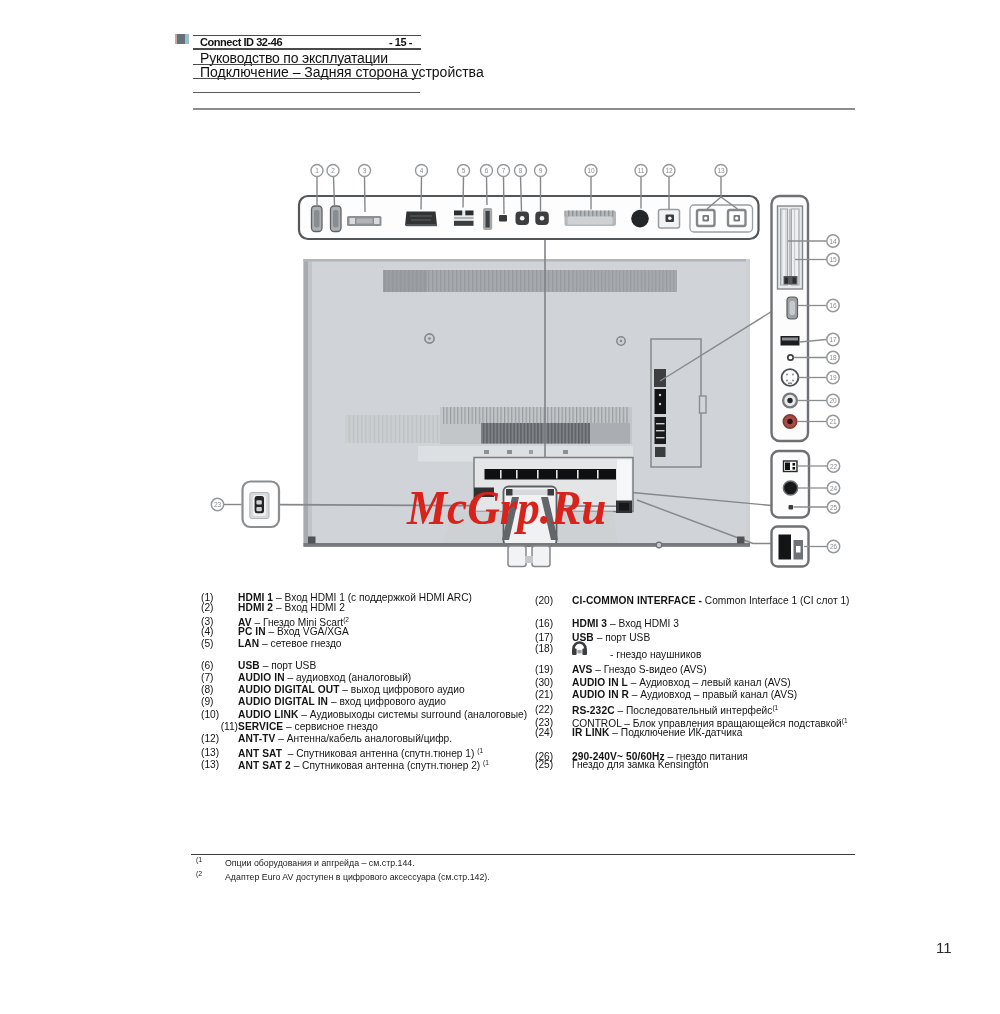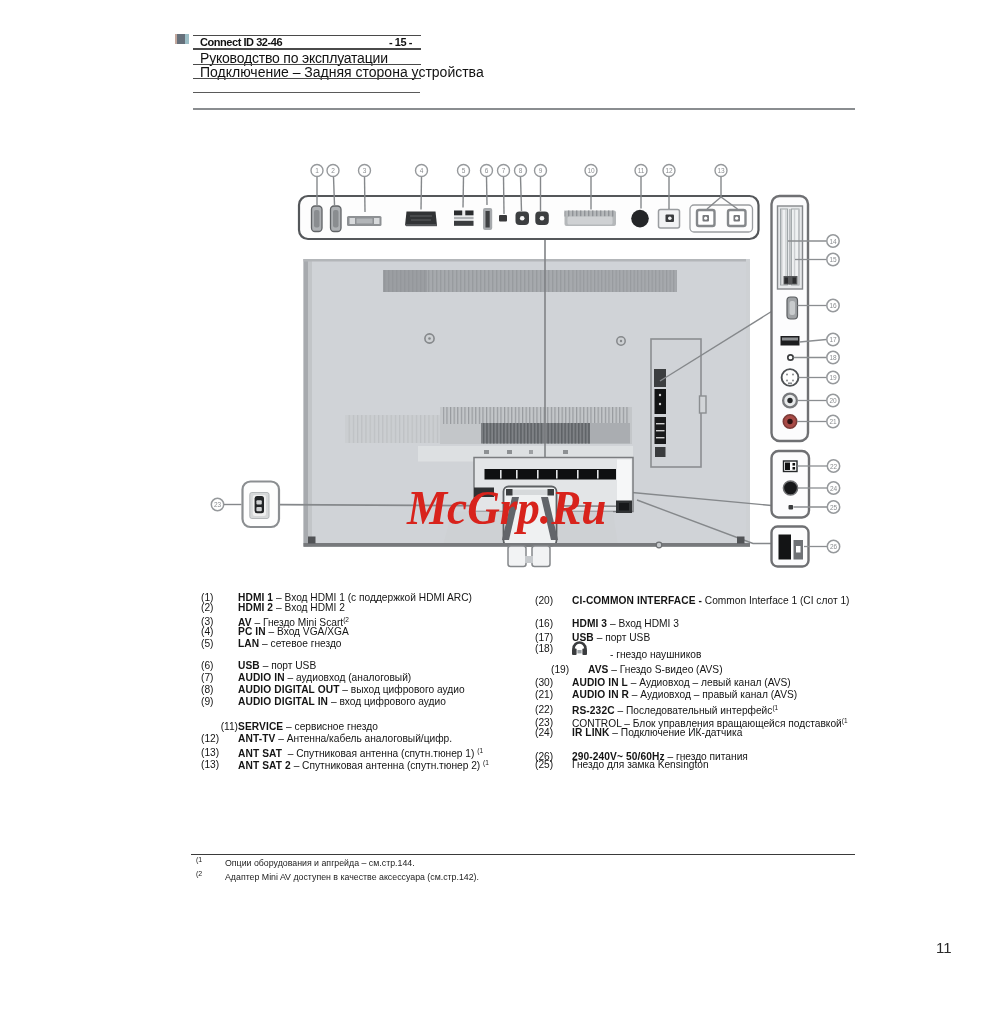--- a/index.html
+++ b/index.html
@@ -412,20 +412,21 @@
 <div class="leg" style="left:201px;top:636.5px;"><span class="num" style="width:37px;">(5)</span><b>LAN</b> – сетевое гнездо</div>
 
 <div class="leg" style="left:201px;top:658.5px;"><span class="num" style="width:37px;">(6)</span><b>USB</b> – порт USB</div>
 
 <div class="leg" style="left:201px;top:670.5px;"><span class="num" style="width:37px;">(7)</span><b>AUDIO IN</b> – аудиовход (аналоговый)</div>
 
 <div class="leg" style="left:201px;top:682.5px;"><span class="num" style="width:37px;">(8)</span><b>AUDIO DIGITAL OUT</b> – выход цифрового аудио</div>
 
 <div class="leg" style="left:201px;top:694.5px;"><span class="num" style="width:37px;">(9)</span><b>AUDIO DIGITAL IN</b> – вход цифрового аудио</div>
 
+<div class="leg" style="left:201px;top:707.5px;"><span class="num" style="width:37px;">(10)</span><b>AUDIO LINK</b> – Аудиовыходы системы surround (аналоговые)</div>
 
 <div class="leg" style="left:201px;top:719.5px;text-align:right;"><span class="num" style="width:37px;">(11)</span><b>SERVICE</b> – сервисное гнездо</div>
 
 <div class="leg" style="left:201px;top:731.5px;"><span class="num" style="width:37px;">(12)</span><b>ANT-TV</b> – Антенна/кабель аналоговый/цифр.</div>
 
 <div class="leg" style="left:201px;top:743.5px;"><span class="num" style="width:37px;">(13)</span><b>ANT SAT</b>&nbsp; – Спутниковая антенна (спутн.тюнер 1) <sup>(1</sup></div>
 
 <div class="leg" style="left:201px;top:755.5px;"><span class="num" style="width:37px;">(13)</span><b>ANT SAT 2</b> – Спутниковая антенна (спутн.тюнер 2) <sup>(1</sup></div>
 
 <div class="leg" style="left:535px;top:594px;"><span class="num" style="width:37px;">(20)</span><b>CI-COMMON INTERFACE -</b> Common Interface 1 (CI слот 1)</div>
@@ -439,21 +440,21 @@
 
 <svg class="abs" style="left:571px;top:641px;" width="17" height="16" viewBox="0 0 17 16">
 <path d="M2.5 8 C2.5 3.5 6 1.5 8.5 1.5 C11 1.5 14.5 3.5 14.5 8" fill="none" stroke="#3a3c3e" stroke-width="2.6"></path>
 <rect x="1" y="7.5" width="4.6" height="6.5" rx="1" fill="#3a3c3e"></rect>
 <rect x="11.4" y="7.5" width="4.6" height="6.5" rx="1" fill="#3a3c3e"></rect>
 <rect x="6.4" y="9" width="4.2" height="3.4" fill="#9aa0a3"></rect>
 </svg>
 
 <div class="leg" style="left:591px;top:648px;margin-left:19px;">- гнездо наушников</div>
 
-<div class="leg" style="left:535px;top:662.5px;"><span class="num" style="width:37px;margin-left:16px;">(19)</span><b>AVS</b> – Гнездо S-видео (AVS)</div>
+<div class="leg" style="left:535px;top:662.5px;"><span class="num" style="width:37px;">(19)</span><b>AVS</b> – Гнездо S-видео (AVS)</div>
 
 <div class="leg" style="left:535px;top:675.5px;"><span class="num" style="width:37px;">(30)</span><b>AUDIO IN L</b> – Аудиовход – левый канал (AVS)</div>
 
 <div class="leg" style="left:535px;top:688px;"><span class="num" style="width:37px;">(21)</span><b>AUDIO IN R</b> – Аудиовход – правый канал (AVS)</div>
 
 <div class="leg" style="left:535px;top:700.5px;"><span class="num" style="width:37px;">(22)</span><b>RS-232C</b> – Последовательный интерфейс<sup>(1</sup></div>
 
 <div class="leg" style="left:535px;top:713.5px;"><span class="num" style="width:37px;">(23)</span>CONTROL – Блок управления вращающейся подставкой<sup>(1</sup></div>
 
 <div class="leg" style="left:535px;top:725.5px;"><span class="num" style="width:37px;">(24)</span><b>IR LINK</b> – Подключение ИК-датчика</div>
@@ -461,19 +462,19 @@
 <div class="leg" style="left:535px;top:737.5px;"><span class="num" style="width:37px;margin-top:20px;">(25)</span>Гнездо для замка Kensington</div>
 
 <div class="leg" style="left:535px;top:749.5px;"><span class="num" style="width:37px;">(26)</span><b>290-240V~ 50/60Hz</b> – гнездо питания</div>
 
 <div class="rule" style="left:191px;top:853.5px;width:664px;height:1.2px;background:#3a3a3a;"></div>
 
 <div class="fn" style="left:196px;top:856px;font-size:7px;">(1</div>
 <div class="fn" style="left:225px;top:857.5px;">Опции оборудования и апгрейда – см.стр.144.</div>
 
 <div class="fn" style="left:196px;top:870px;font-size:7px;">(2</div>
-<div class="fn" style="left:225px;top:871.5px;">Адаптер Mini AV доступен в качестве аксессуара (см.стр.142).</div>
+<div class="fn" style="left:225px;top:871.5px;">Адаптер Euro AV доступен в цифрового аксессуара (см.стр.142).</div>
 
 <div class="abs" style="left:936px;top:939px;font-size:15px;color:#2a2a2a;">11</div>
 
 <div class="abs" style="left:407px;top:483px;font-family:'Liberation Serif',serif;font-style:italic;font-weight:bold;font-size:48px;line-height:50px;color:#d8231c;letter-spacing:0;transform:scaleX(0.94);transform-origin:left top;">McGrp.Ru</div>
 
 </div>
 
 </body></html>

